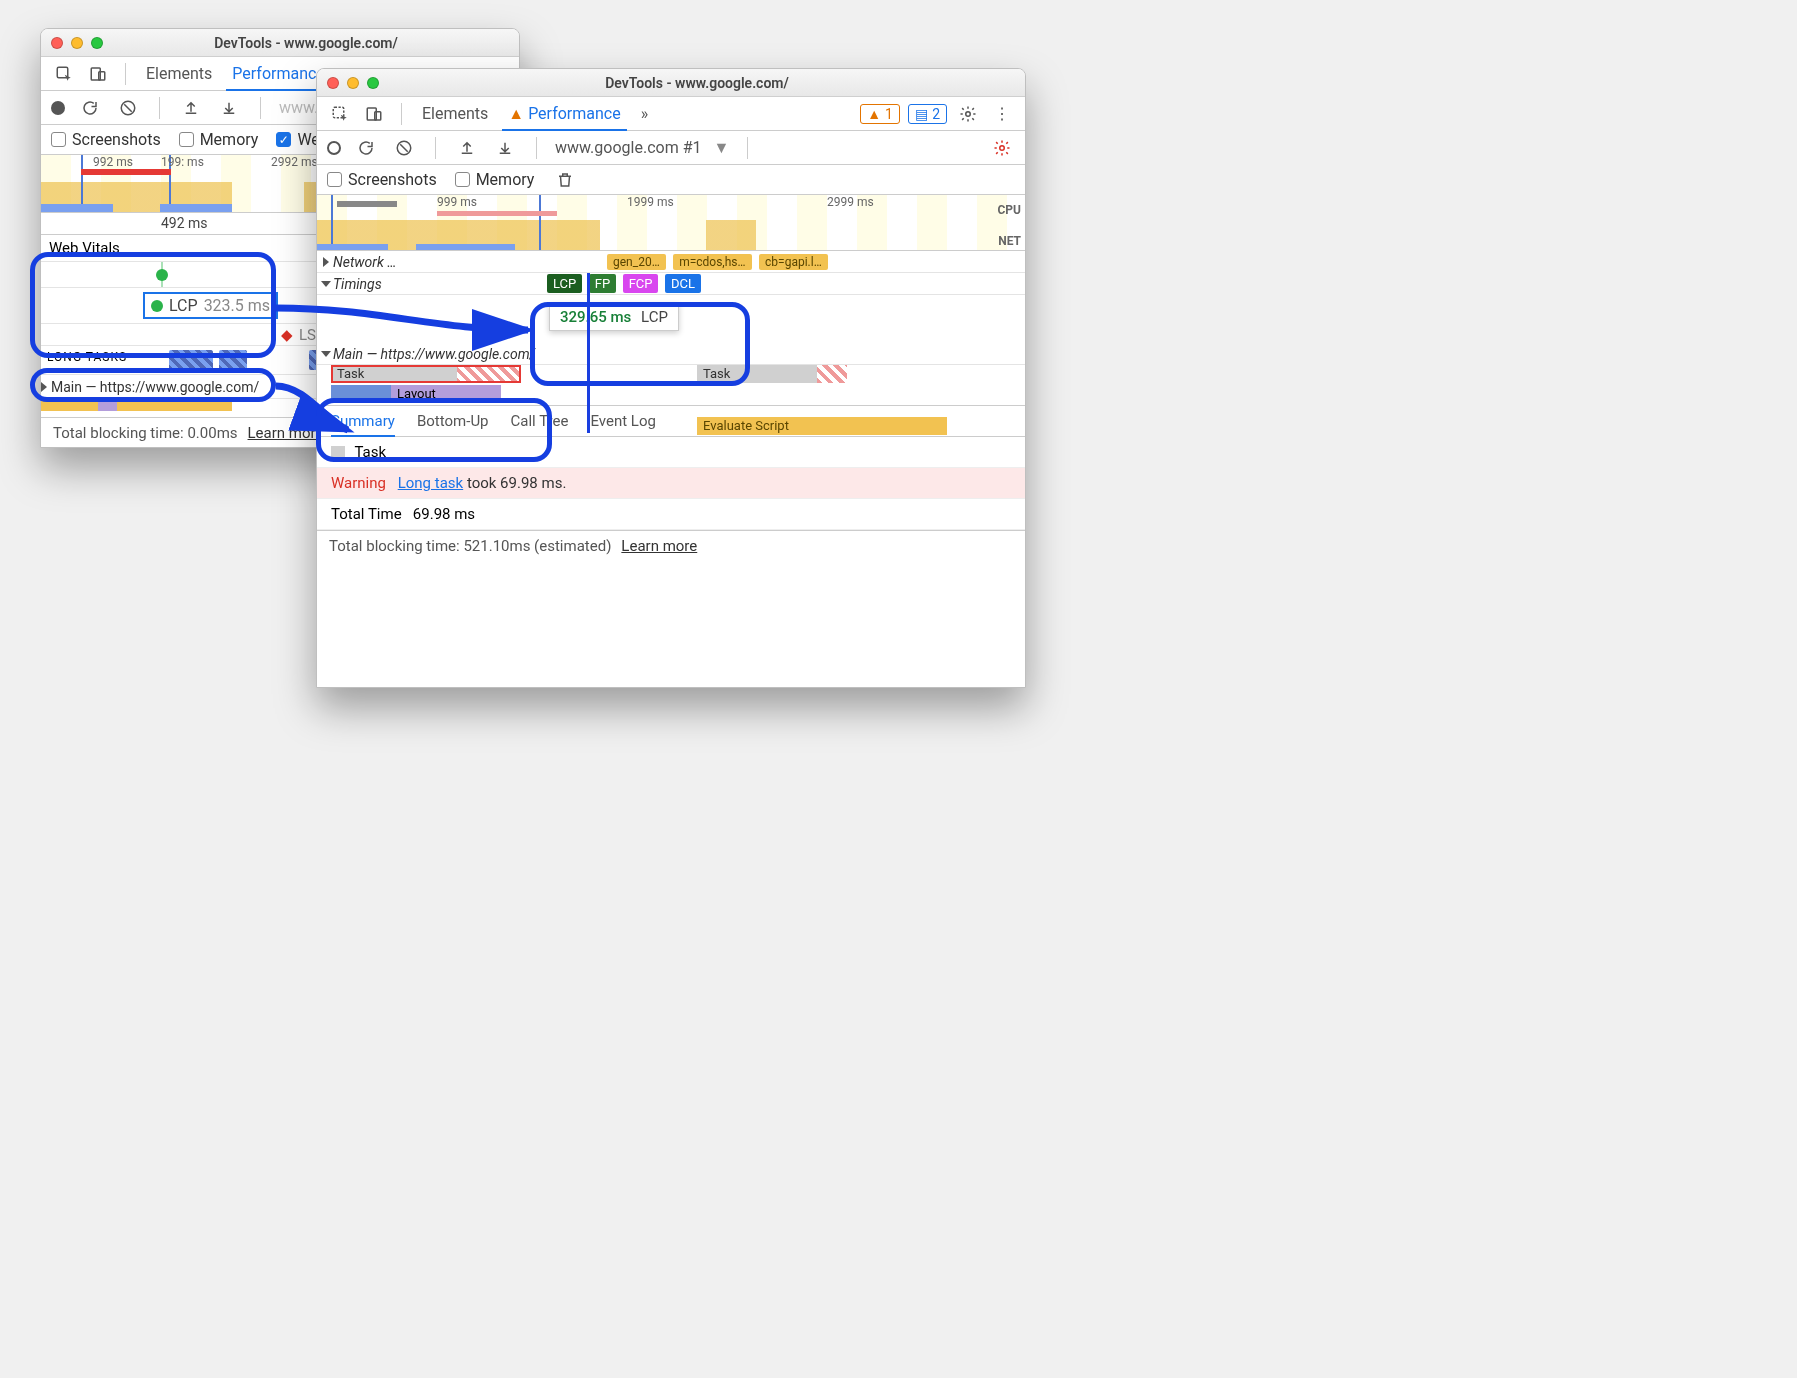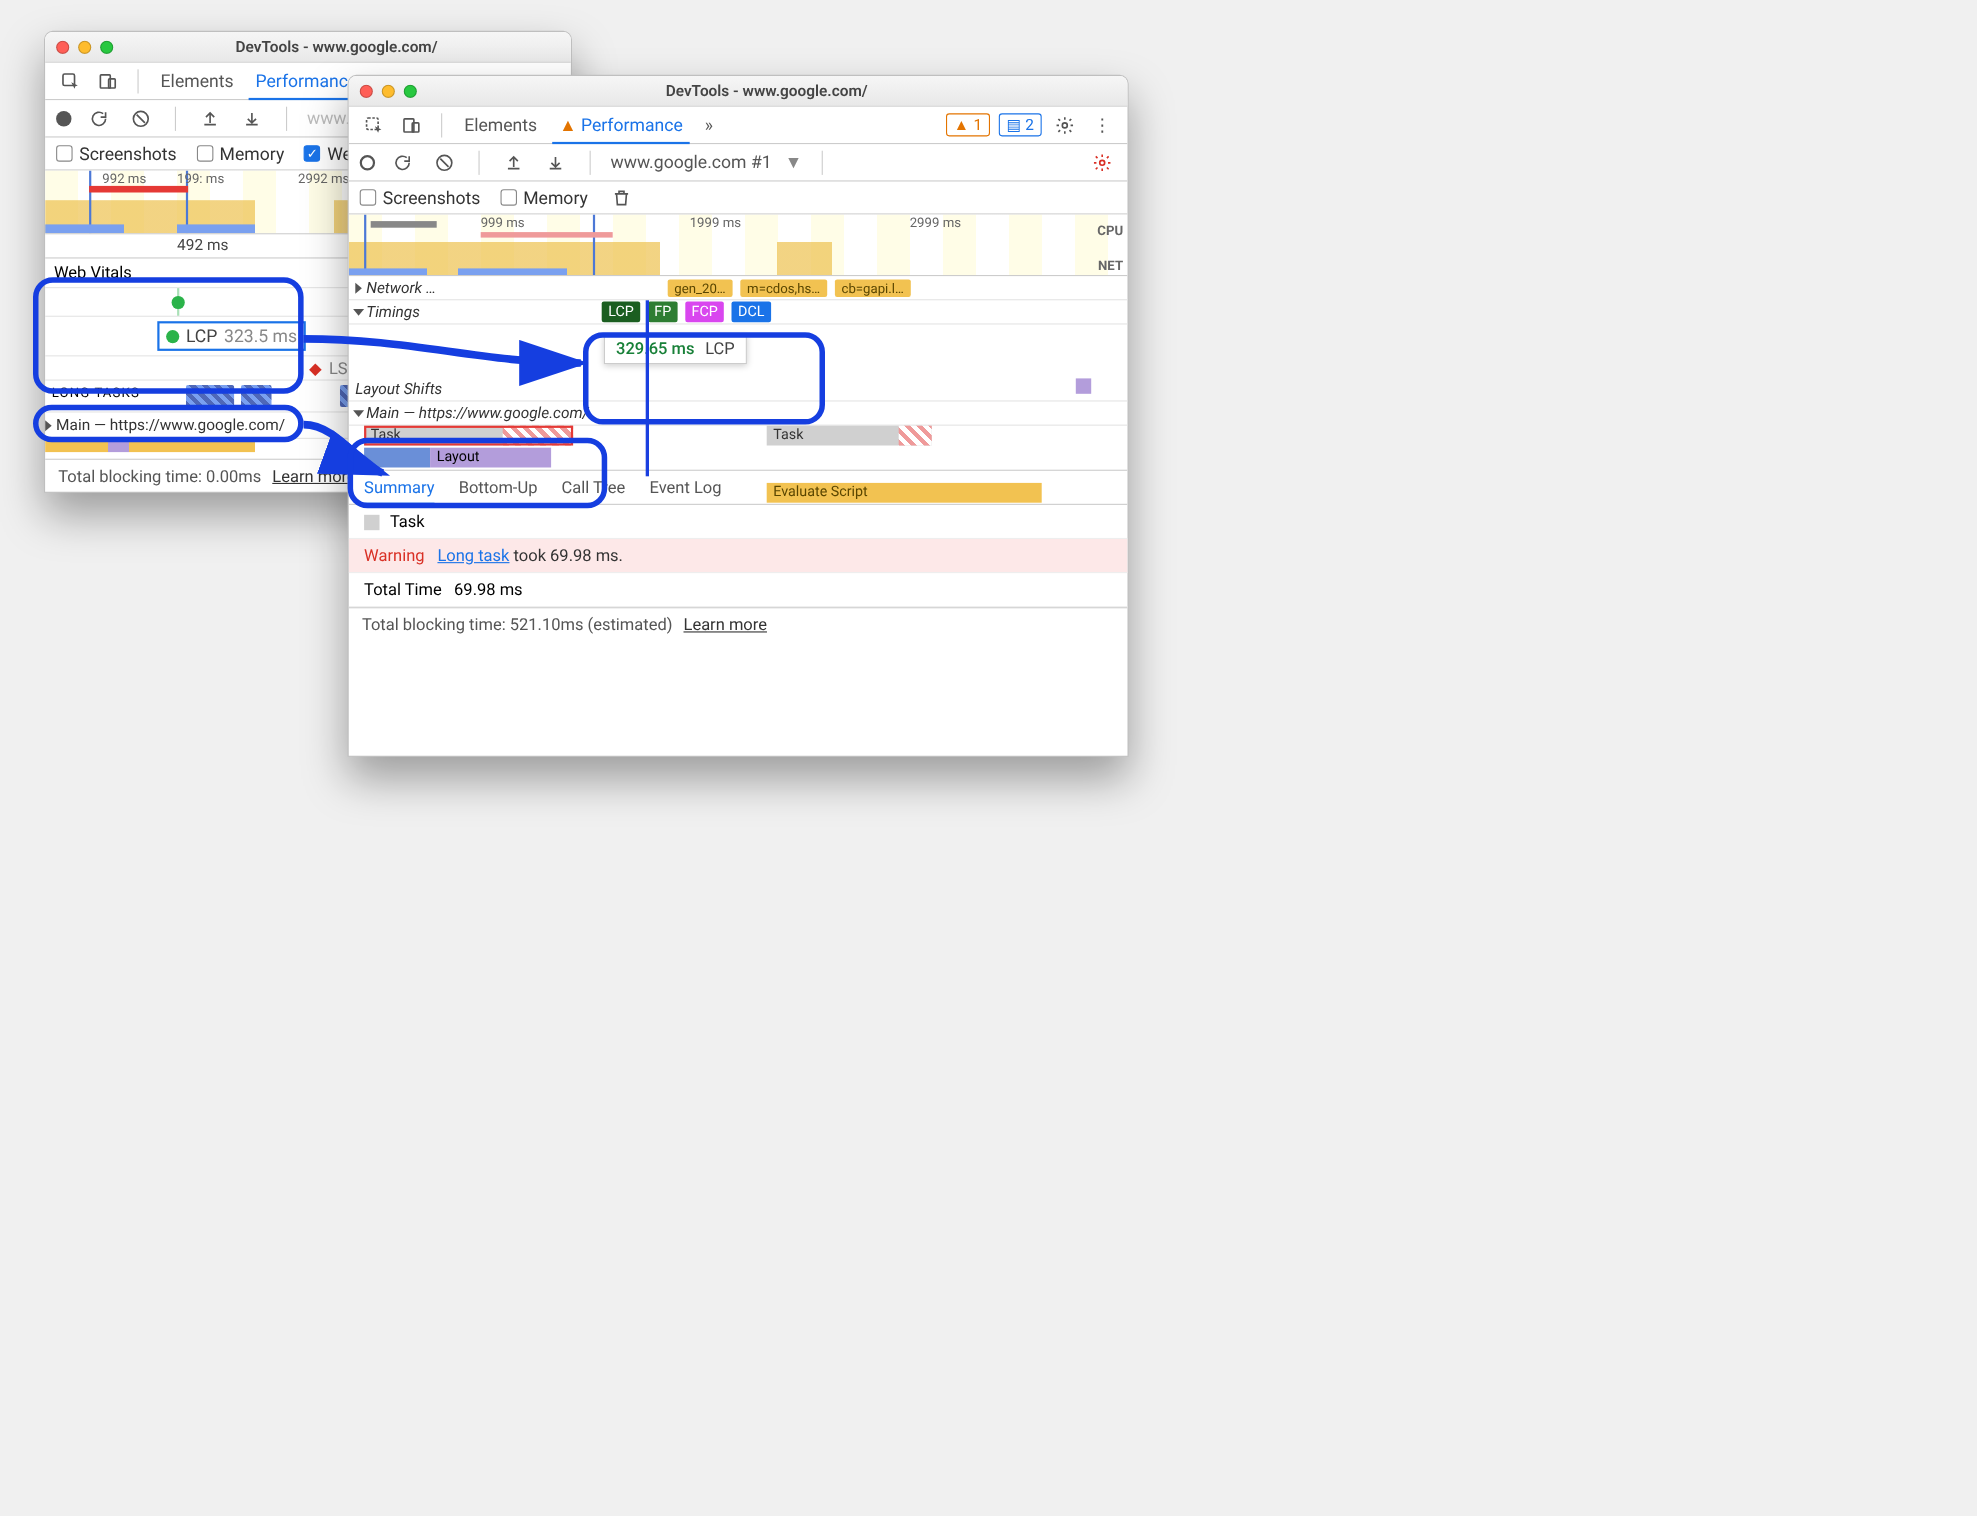--- a/index.html
+++ b/index.html
@@ -363,28 +363,20 @@
     </div>
     <div style="position:absolute; left:232px; top:30px; background:#fff; border:1px solid #ccc; box-shadow:0 2px 6px rgba(0,0,0,.2); padding:4px 10px; font-size:15px;">
       <span style="color:#188038; font-weight:500;">329.65 ms</span>
       <span style="color:#444; margin-left:6px;">LCP</span>
     </div>
     <div style="height:48px;"></div>
 
     <div style="position:absolute; left:270px; top:0; bottom:-90px; width:3px; background:#1a3fe0;"></div>
   </div>
 
-  <div class="track-row">
-    <div class="lbl" style="width:auto; padding-right:6px;">
-        <span>Layout Shifts</span>
-      </div>
-    <div style="flex:1; position:relative; height:20px;">
-      <div class="task-purple" style="position:absolute; left:570px; width:14px; height:14px;"></div>
-    </div>
-  </div>
 
   <div class="track-row">
     <div class="lbl" style="width:auto;">
         <span class="tri down"></span>
       <span>Main — https://www.google.com/</span>
       </div>
   </div>
   <div style="height:20px; position:relative;">
     <div style="position:absolute; left:14px; width:190px;" class="task-block task-grey">
       <span>Task</span>

